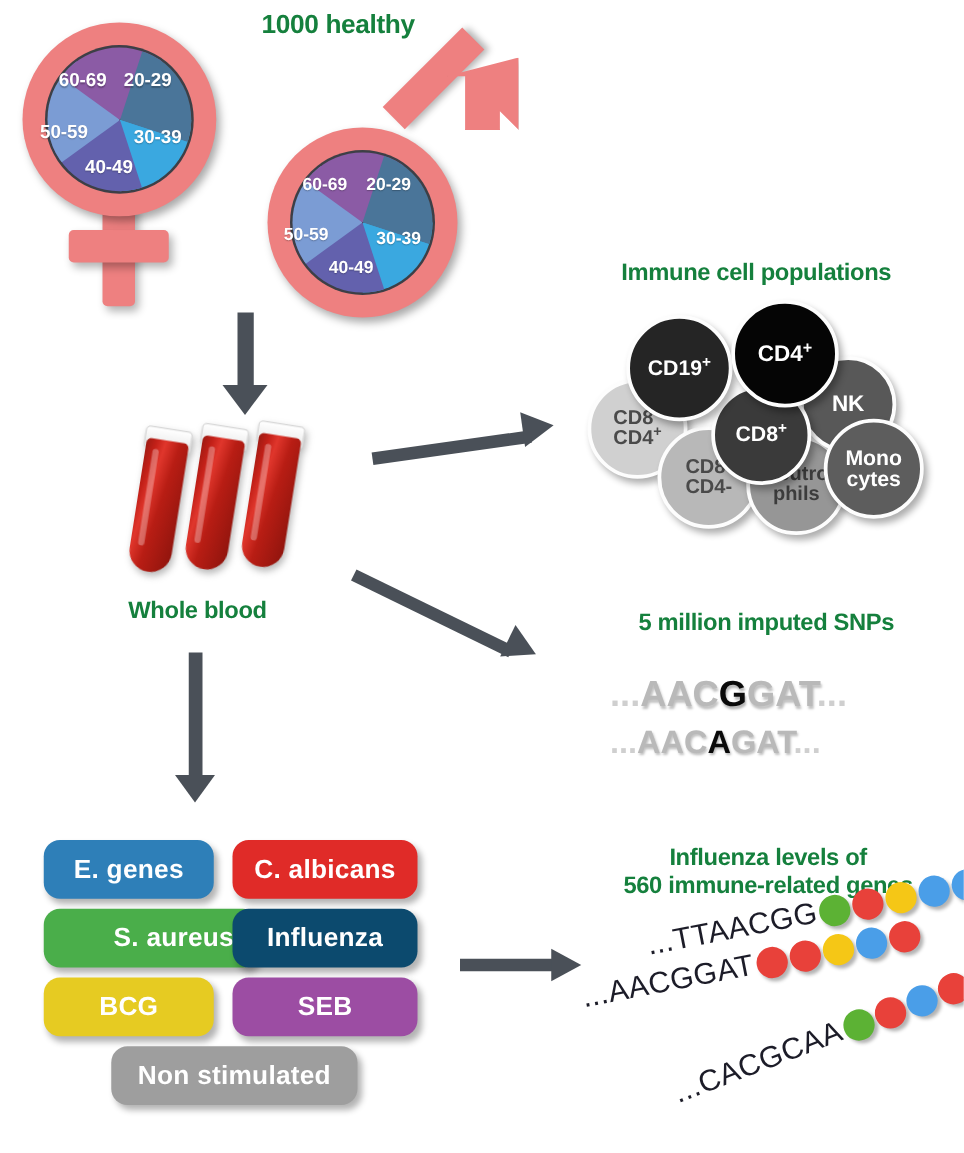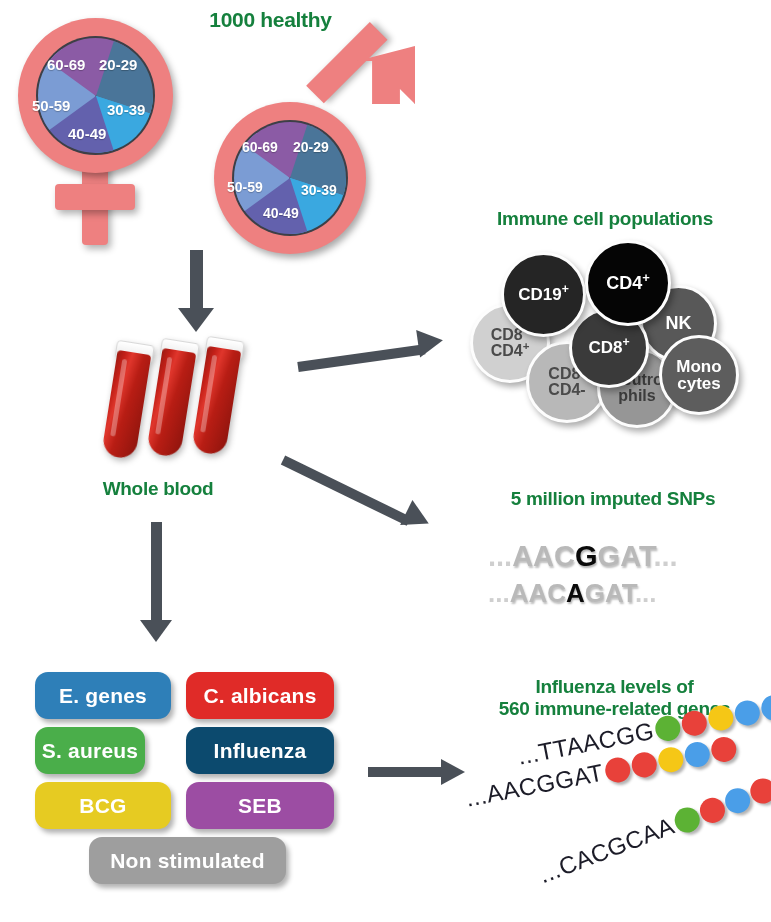--- a/index.html
+++ b/index.html
@@ -276,21 +276,21 @@
 <div class="snprow" style="left:488px;top:540px;font-size:29px;">
   <span class="dots">...</span><span class="dim">AAC</span><span class="hot">G</span><span class="dim">GAT</span><span class="dots">...</span>
 </div>
 
 <div class="snprow" style="left:488px;top:578px;font-size:26px;">
   <span class="dots">...</span><span class="dim">AAC</span><span class="hot">A</span><span class="dim">GAT</span><span class="dots">...</span>
 </div>
 
 <div class="stim" style="left:35px;top:672px;width:136px;height:47px;background:#2e7fb8;font-size:21px;">E. genes</div>
 <div class="stim" style="left:186px;top:672px;width:148px;height:47px;background:#e02b28;font-size:21px;">C. albicans</div>
-<div class="stim" style="left:35px;top:727px;width:110px;height:47px;background:#4aae4a;font-size:21px;">S. aureus</div>
+<div class="stim" style="left:35px;top:727px;width:136px;height:47px;background:#4aae4a;font-size:21px;padding-left:36px;">S. aureus</div>
 <div class="stim" style="left:186px;top:727px;width:148px;height:47px;background:#0c4a6e;font-size:21px;">Influenza</div>
 <div class="stim" style="left:35px;top:782px;width:136px;height:47px;background:#e6cb22;font-size:21px;">BCG</div>
 <div class="stim" style="left:186px;top:782px;width:148px;height:47px;background:#9c4da3;font-size:21px;">SEB</div>
 <div class="stim" style="left:89px;top:837px;width:197px;height:47px;background:#9e9e9e;font-size:21px;">Non stimulated</div>
 
 <div>
   <div class="arrow-line" style="left:368px;top:767px;width:75px;height:10px;"></div>
   <div class="arrow-head" style="left:441px;top:759px;border-top:13px solid transparent;border-bottom:13px solid transparent;border-left:24px solid #4a5058;"></div>
 </div>
 

